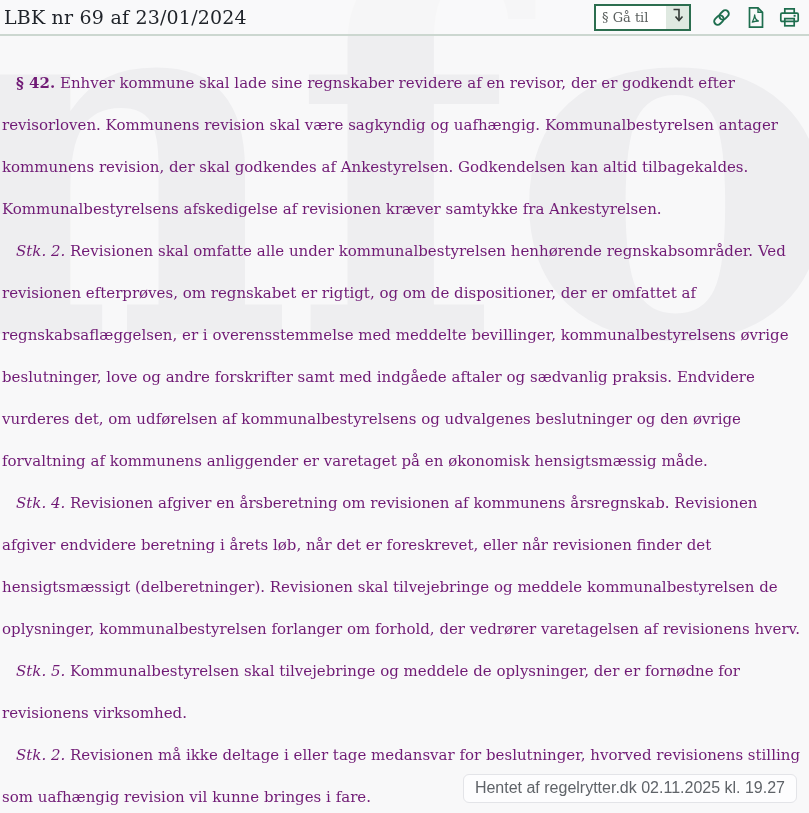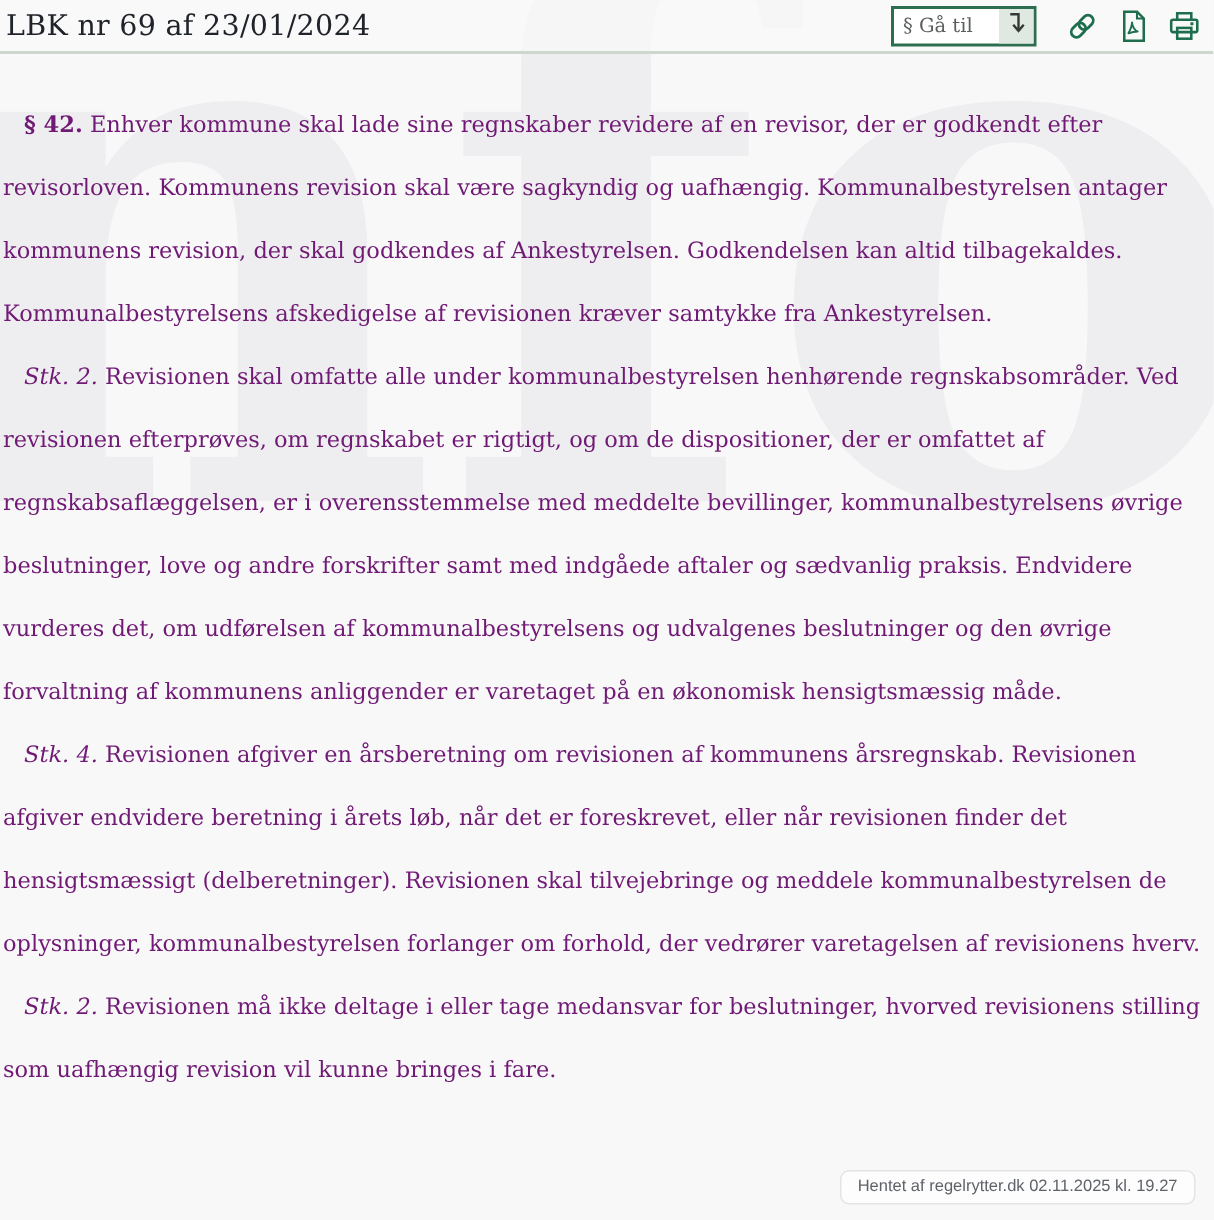--- a/index.html
+++ b/index.html
@@ -113,21 +113,21 @@
   .footer-badge {
     position: absolute;
     right: 12px;
     bottom: 10px;
     z-index: 3;
     background: #fdfdfe;
     border: 1px solid #e3e4e8;
     border-radius: 6px;
     padding: 4px 11px 5px 11px;
     font-family: "Liberation Sans", sans-serif;
-    font-size: 11px;
+    font-size: 16px;
     color: #5f6368;
     white-space: nowrap;
   }
 </style>
 </head>
 <body>
 
 <div class="watermark">nformatio</div>
 
 <div class="header">
@@ -177,17 +177,18 @@
         </svg>
       </span>
     </button>
   </div>
 </div>
 
 <div class="doc">
   <p class="law-paragraph"><span class="para-label-bold">§ 42.</span> <span>Enhver kommune skal lade sine regnskaber revidere af en revisor, der er godkendt efter revisorloven. Kommunens revision skal være sagkyndig og uafhængig. Kommunalbestyrelsen antager kommunens revision, der skal godkendes af Ankestyrelsen. Godkendelsen kan altid tilbagekaldes. Kommunalbestyrelsens afskedigelse af revisionen kræver samtykke fra Ankestyrelsen.</span></p>
   <p class="law-paragraph"><span class="para-label-italic">Stk. 2.</span> <span>Revisionen skal omfatte alle under kommunalbestyrelsen henhørende regnskabsområder. Ved revisionen efterprøves, om regnskabet er rigtigt, og om de dispositioner, der er omfattet af regnskabsaflæggelsen, er i overensstemmelse med meddelte bevillinger, kommunalbestyrelsens øvrige beslutninger, love og andre forskrifter samt med indgåede aftaler og sædvanlig praksis. Endvidere vurderes det, om udførelsen af kommunalbestyrelsens og udvalgenes beslutninger og den øvrige forvaltning af kommunens anliggender er varetaget på en økonomisk hensigtsmæssig måde.</span></p>
   <p class="law-paragraph"><span class="para-label-italic">Stk. 4.</span> <span>Revisionen afgiver en årsberetning om revisionen af kommunens årsregnskab. Revisionen afgiver endvidere beretning i årets løb, når det er foreskrevet, eller når revisionen finder det hensigtsmæssigt (delberetninger). Revisionen skal tilvejebringe og meddele kommunalbestyrelsen de oplysninger, kommunalbestyrelsen forlanger om forhold, der vedrører varetagelsen af revisionens hverv.</span></p>
+  <p class="law-paragraph"><span class="para-label-italic">Stk. 5.</span> <span>Kommunalbestyrelsen skal tilvejebringe og meddele de oplysninger, der er fornødne for revisionens virksomhed.</span></p>
   <p class="law-paragraph"><span class="para-label-italic">Stk. 2.</span> <span>Revisionen må ikke deltage i eller tage medansvar for beslutninger, hvorved revisionens stilling som uafhængig revision vil kunne bringes i fare.</span></p>
 
 </div>
 
 <div class="footer-badge">Hentet af regelrytter.dk 02.11.2025 kl. 19.27</div>
 
 </body></html>

